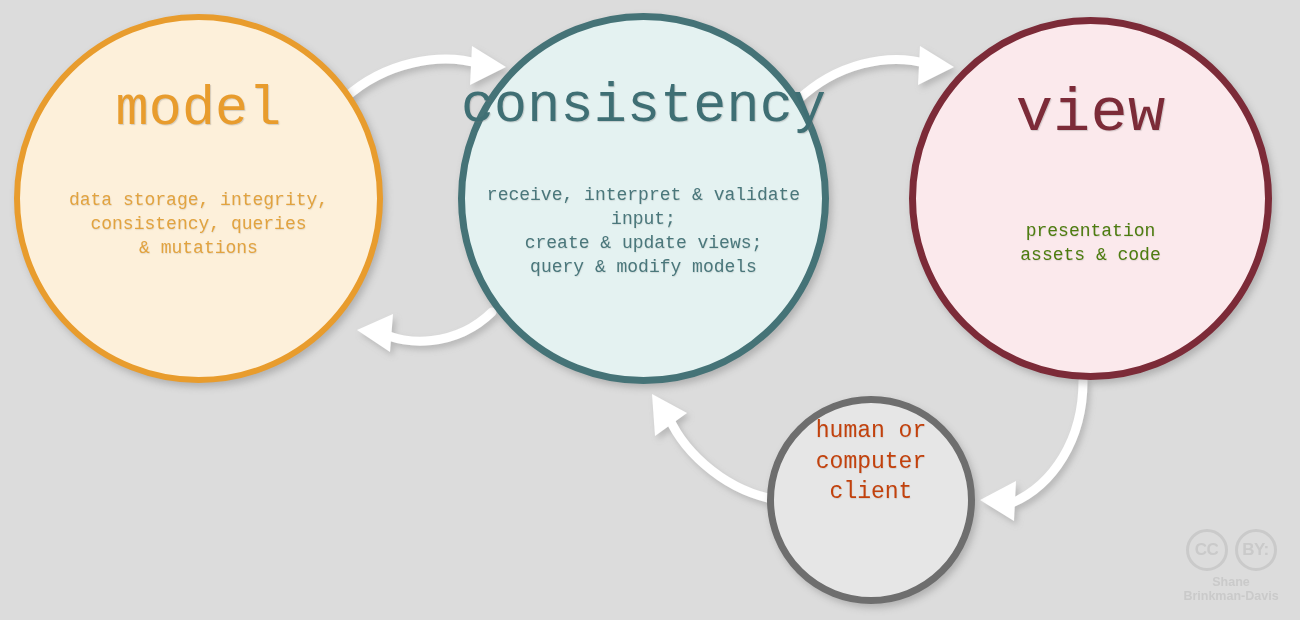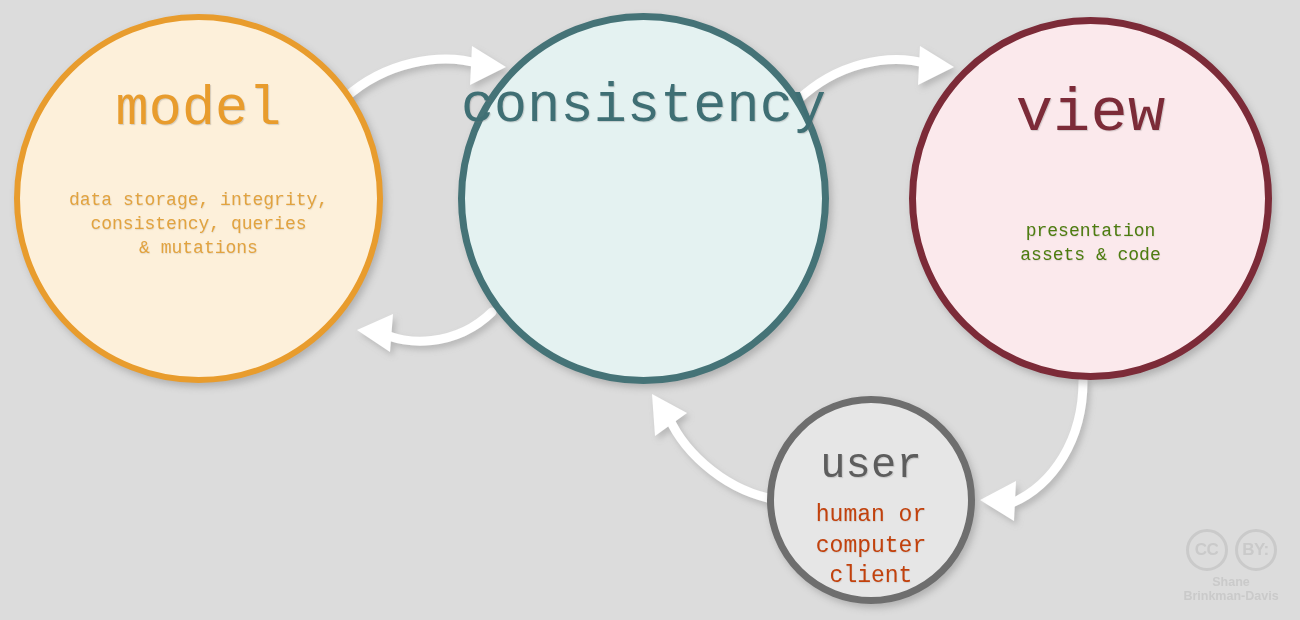--- a/index.html
+++ b/index.html
@@ -152,30 +152,32 @@
 
   <div class="node" id="node-model">
     <div class="node-title">model</div>
     <div class="node-body">data storage, integrity,
 consistency, queries
 &amp; mutations</div>
   </div>
 
   <div class="node" id="node-controller">
     <div class="node-title">consistency</div>
+    <div class="node-body">receive, interpret &amp; validate input;
+create &amp; update views;
+query &amp; modify models</div>
   </div>
 
   <div class="node" id="node-view">
     <div class="node-title">view</div>
     <div class="node-body">presentation
 assets &amp; code</div>
   </div>
 
   <div class="node" id="node-user">
-    <div class="node-title">user</div>
     <div class="node-body">human or
 computer client</div>
   </div>
 
   <div id="cc-badge">
     <div class="cc-marks">
       <div class="cc-circle">CC</div>
       <div class="cc-circle">BY:</div>
     </div>
     <div class="cc-name">Shane

